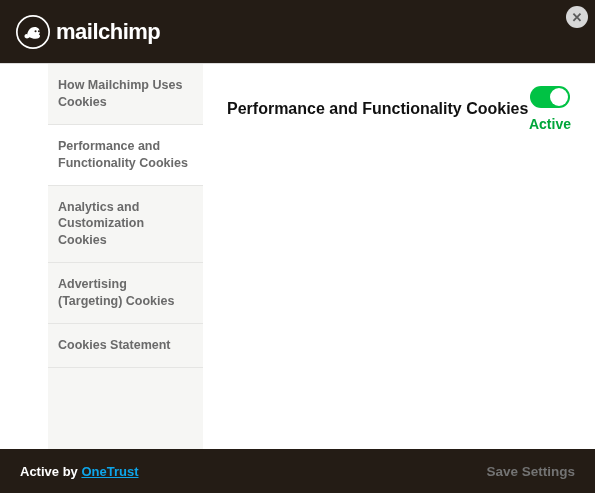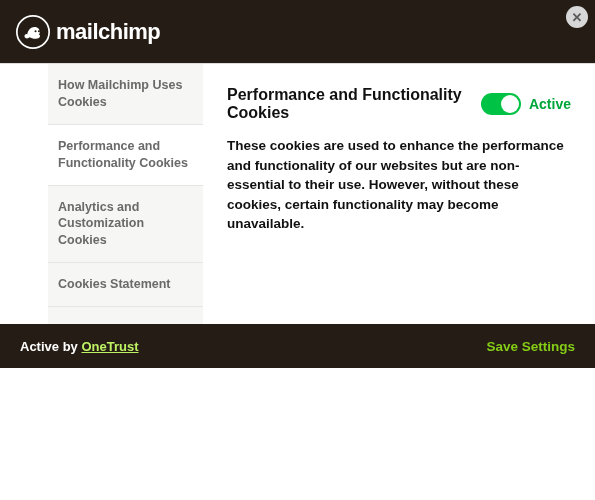--- a/index.html
+++ b/index.html
@@ -1,37 +1,37 @@
 <!DOCTYPE html>
 <html><head>
 <meta charset="utf-8">
 <style>
   * { margin: 0; padding: 0; box-sizing: border-box; }
   body { font-family: "Helvetica Neue", Arial, sans-serif; width: 595px; height: 500px; overflow: hidden; background: #fff; }
-  .modal { width: 595px; height: 368px; display: flex; flex-direction: column; position: relative; }
+  .modal { width: 595px; height: 493px; display: flex; flex-direction: column; position: relative; }
   .header { background: #241c15; height: 64px; display: flex; align-items: center; padding: 0 16px; position: relative; border-bottom: 1px solid #dcdcdc; }
   .logo { display: flex; align-items: center; color: #fff; gap: 6px; }
   .logo-text { font-weight: 800; font-size: 22px; color: #fff; letter-spacing: -0.5px; }
   .close-btn { position: absolute; top: 6px; right: 7px; width: 22px; height: 22px; border-radius: 50%; background: #d7d7d7; color: #5a5a5a; border: none; display: flex; align-items: center; justify-content: center; cursor: pointer; font-size: 13px; font-weight: bold; line-height: 1; }
   .body { flex: 1; display: flex; background: #fff; overflow: hidden; margin-left: 48px; }
   .sidebar { width: 155px; background: #f6f6f4; }
   .sidebar-item { padding: 13px 10px 13px 10px; font-size: 12.5px; font-weight: 700; color: #6a6a6a; line-height: 1.35; border-bottom: 1px solid #e5e5e3; cursor: pointer; }
   .sidebar-item.selected { background: #ffffff; color: #6a6a6a; }
   .content { flex: 1; padding: 22px 24px 22px 24px; }
   .content-header { display: flex; align-items: center; justify-content: space-between; margin-bottom: 14px; }
   .content-title { font-size: 16px; font-weight: 800; color: #111; }
-  .toggle-group { display: flex; align-items: center; gap: 8px; }
+  .toggle-group { display: flex; align-items: center; gap: 8px; flex-direction: column; }
   .toggle { width: 40px; height: 22px; border-radius: 11px; background: #00c244; position: relative; cursor: pointer; }
   .toggle-knob { position: absolute; top: 2px; right: 2px; width: 18px; height: 18px; border-radius: 50%; background: #fff; }
   .toggle-label { font-size: 14px; font-weight: 700; color: #00a63a; }
   .content-text { font-size: 13.5px; font-weight: 700; color: #111; line-height: 1.45; }
   .footer { background: #241c15; height: 44px; display: flex; align-items: center; justify-content: space-between; padding: 0 20px; color: #fff; }
   .powered { font-size: 13px; font-weight: 700; }
-  .powered a { color: #bef264; text-decoration: underline; }
-  .save-btn { background: none; border: none; color: #84cc16; font-size: 13.5px; font-weight: 700; cursor: pointer; }
+  .powered a { color: #0ea5e9; text-decoration: underline; }
+  .save-btn { background: none; border: none; color: #737373; font-size: 13.5px; font-weight: 700; cursor: pointer; }
 </style>
 </head>
 <body>
 
 <div class="modal">
 
   <div class="header">
     <div class="logo">
       <svg width="34" height="34" viewBox="0 0 40 40" fill="none">
         <circle cx="20" cy="20" r="19" stroke="#fff" stroke-width="2"></circle>
@@ -44,34 +44,34 @@
     <button class="close-btn">
       <span>✕</span>
     </button>
   </div>
 
   <div class="body">
     <div class="sidebar">
       <div class="sidebar-item"><span>How Mailchimp Uses Cookies</span></div>
       <div class="sidebar-item selected"><span>Performance and Functionality Cookies</span></div>
       <div class="sidebar-item"><span>Analytics and Customization Cookies</span></div>
+      <div class="sidebar-item"><span>Advertising (Targeting) Cookies</span></div>
       <div class="sidebar-item"><span>Cookies Statement</span></div>
     </div>
 
     <div class="content">
       <div class="content-header">
         <div class="content-title">Performance and Functionality Cookies</div>
         <div class="toggle-group">
           <div class="toggle">
             <div class="toggle-knob"></div>
           </div>
           <span class="toggle-label">Active</span>
         </div>
       </div>
-      <p class="content-text">These cookies are used to enhance the performance and functionality of our websites but are non-essential to their use. However, without these cookies, certain functionality may become unavailable.</p>
     </div>
   </div>
 
   <div class="footer">
     <div class="powered">
       <span>Active by </span><a href="#">OneTrust</a>
     </div>
     <button class="save-btn">Save Settings</button>
   </div>
 

